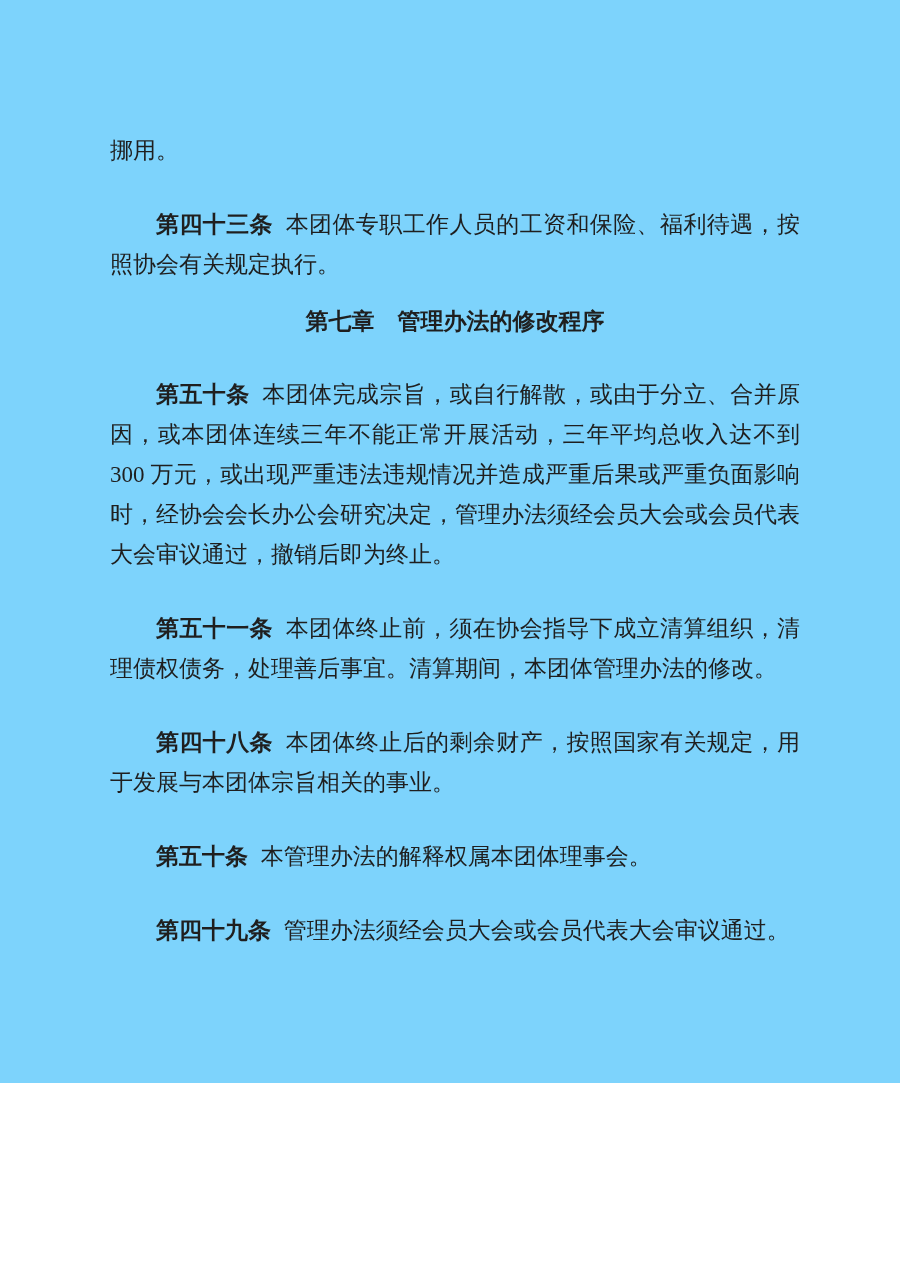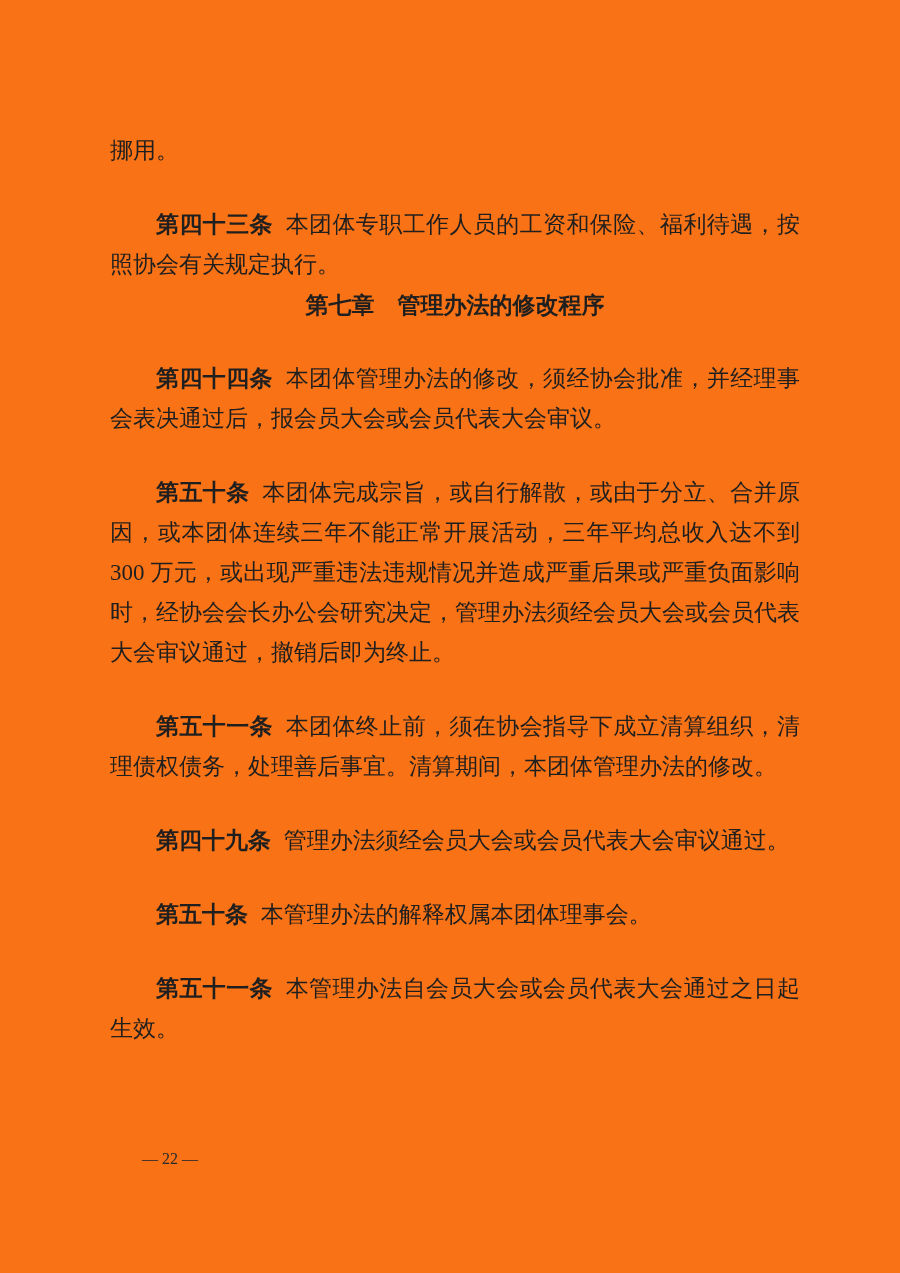--- a/index.html
+++ b/index.html
@@ -1,20 +1,20 @@
 <!DOCTYPE html>
 <html lang="zh"><head>
 <meta charset="utf-8">
 <style>
   html, body { margin: 0; padding: 0; background: #ffffff; }
   .page {
     position: relative;
     width: 900px;
-    height: 1273px;
-    background: #f97316;
+    height: 1083px;
+    background: #7dd3fc;
     font-family: "Liberation Serif", "DejaVu Serif", serif;
     color: #1f1f1f;
     overflow: hidden;
   }
   .content {
     position: absolute;
     left: 110px;
     top: 131px;
     width: 690px;
   }
@@ -24,21 +24,21 @@
     line-height: 40px;
     text-align: justify;
     text-justify: inter-character;
   }
   .indent { text-indent: 46px; margin-top: 34px; }
   .art-label {
     font-weight: bold;
     padding-right: 0.55em;
   }
   .chapter {
-    margin: 0;
+    margin: 16px;
     font-family: "Liberation Sans", "DejaVu Sans", sans-serif;
     font-weight: bold;
     font-size: 23px;
     line-height: 40px;
     text-align: center;
     text-indent: 0;
   }
   .footer {
     position: absolute;
     left: 142px;
@@ -57,44 +57,41 @@
     <p class="para">
       <span>挪用。</span>
     </p>
 
     <p class="para indent">
       <span class="art-label">第四十三条</span><span>本团体专职工作人员的工资和保险、福利待遇，按照协会有关规定执行。</span>
     </p>
 
     <h2 class="chapter">第七章　管理办法的修改程序</h2>
 
-    <p class="para indent">
-      <span class="art-label">第四十四条</span><span>本团体管理办法的修改，须经协会批准，并经理事会表决通过后，报会员大会或会员代表大会审议。</span>
-    </p>
 
 
 
     <p class="para indent">
       <span class="art-label">第五十条</span><span>本团体完成宗旨，或自行解散，或由于分立、合并原因，或本团体连续三年不能正常开展活动，三年平均总收入达不到300 万元，或出现严重违法违规情况并造成严重后果或严重负面影响时，经协会会长办公会研究决定，管理办法须经会员大会或会员代表大会审议通过，撤销后即为终止。</span>
     </p>
 
     <p class="para indent">
       <span class="art-label">第五十一条</span><span>本团体终止前，须在协会指导下成立清算组织，清理债权债务，处理善后事宜。清算期间，本团体管理办法的修改。</span>
     </p>
 
+    <p class="para indent">
+      <span class="art-label">第四十八条</span><span>本团体终止后的剩余财产，按照国家有关规定，用于发展与本团体宗旨相关的事业。</span>
+    </p>
 
-
-    <p class="para indent">
-      <span class="art-label">第四十九条</span><span>管理办法须经会员大会或会员代表大会审议通过。</span>
-    </p>
 
     <p class="para indent">
       <span class="art-label">第五十条</span><span>本管理办法的解释权属本团体理事会。</span>
     </p>
 
     <p class="para indent">
-      <span class="art-label">第五十一条</span><span>本管理办法自会员大会或会员代表大会通过之日起生效。</span>
+      <span class="art-label">第四十九条</span><span>管理办法须经会员大会或会员代表大会审议通过。</span>
     </p>
+
 
   </div>
 
   <div class="footer">— 22 —</div>
 </div>
 
 </body></html>

